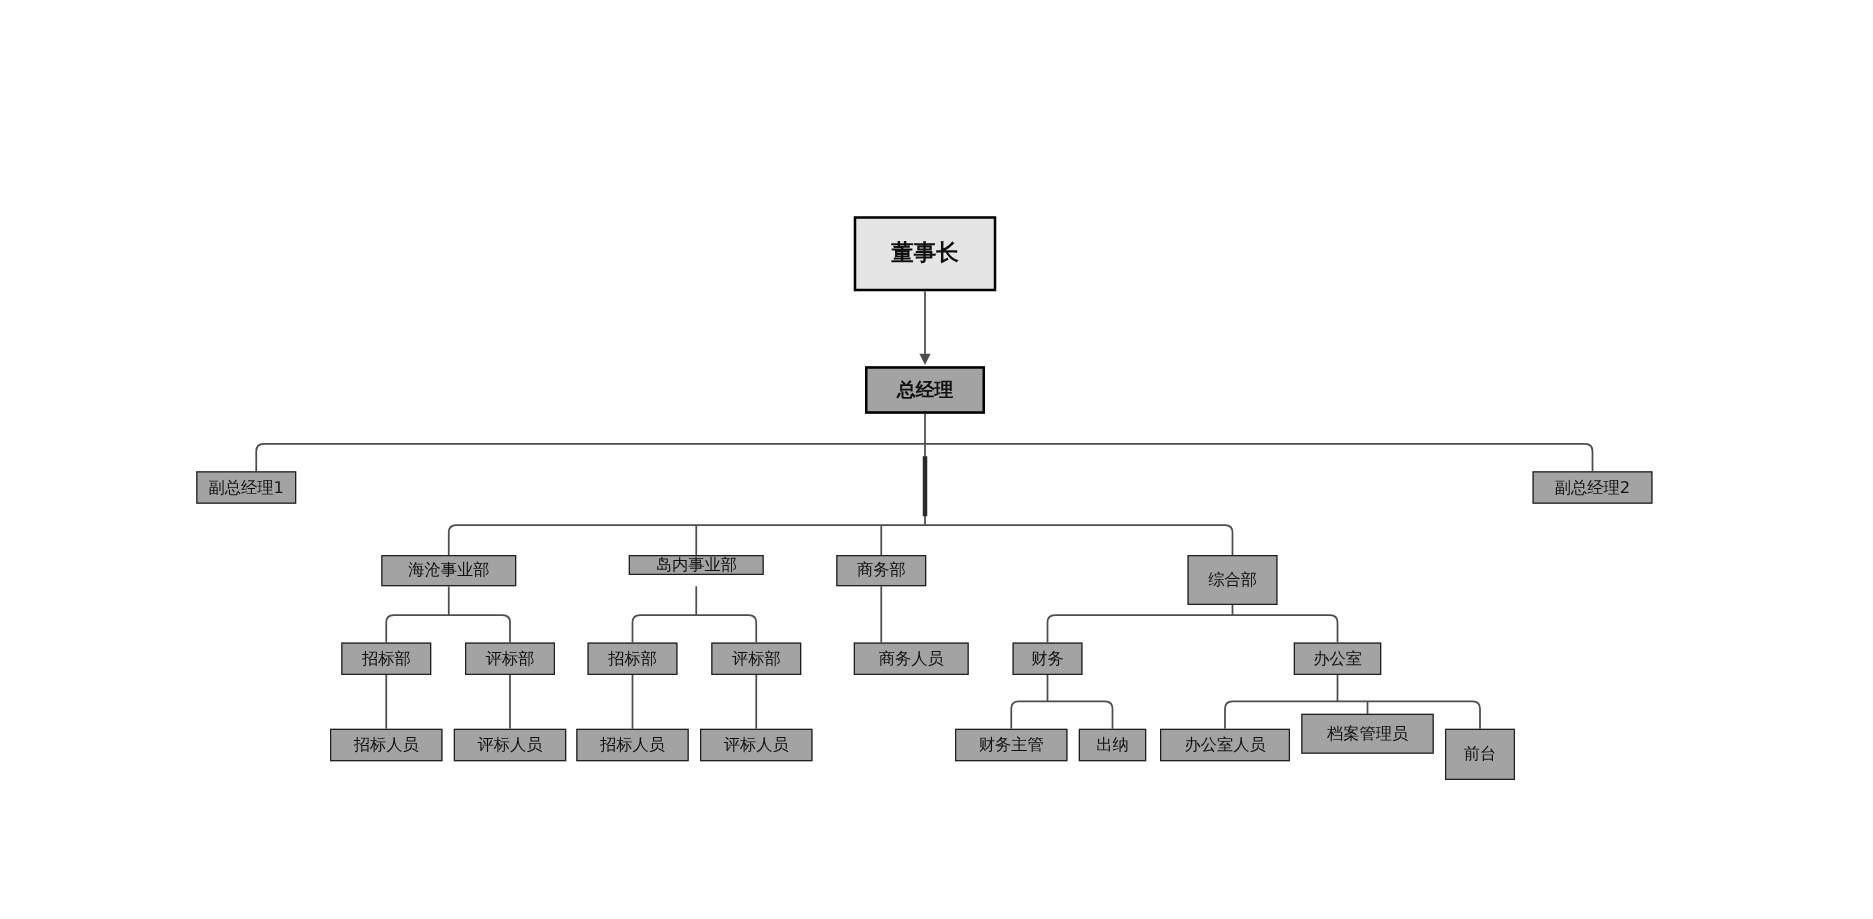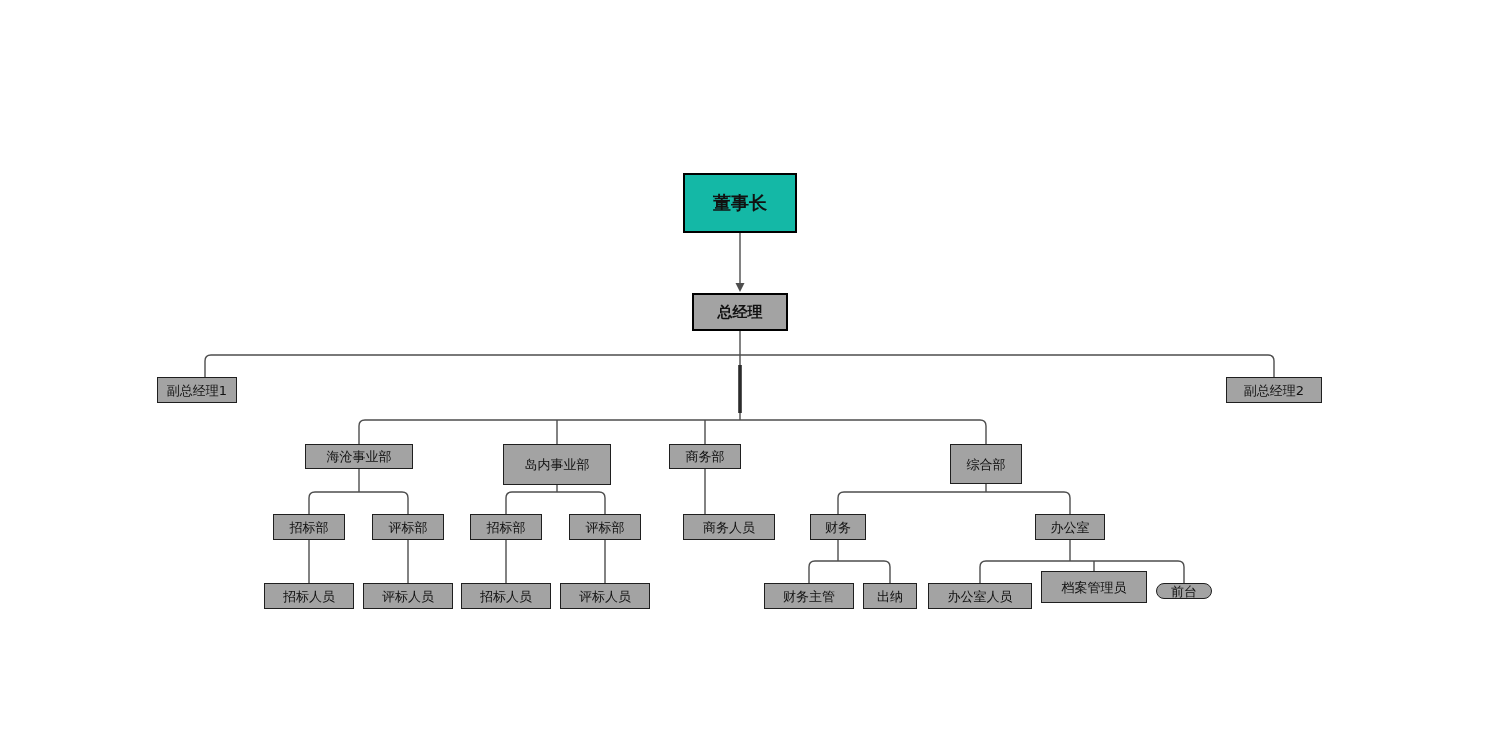--- a/index.html
+++ b/index.html
@@ -29,21 +29,21 @@
     display: flex;
     align-items: center;
     justify-content: center;
     font-size: 13px;
     color: #111111;
     white-space: nowrap;
     line-height: 1;
     z-index: 2;
   }
   .node--chairman {
-    background: #14b8a6;
+    background: #e5e5e5;
     border: 2px solid #000000;
     font-weight: bold;
     font-size: 18px;
   }
   .node--gm {
     border: 2px solid #000000;
     font-weight: bold;
     font-size: 15px;
   }
 </style>
@@ -91,35 +91,35 @@
   </svg>
 
   <div class="node node--chairman" style="left:683px;top:173px;width:114px;height:60px;">董事长</div>
 
   <div class="node node--gm" style="left:692px;top:293px;width:96px;height:38px;">总经理</div>
 
   <div class="node" style="left:157px;top:377px;width:80px;height:26px;">副总经理1</div>
   <div class="node" style="left:1226px;top:377px;width:96px;height:26px;">副总经理2</div>
 
   <div class="node" style="left:305px;top:444px;width:108px;height:25px;">海沧事业部</div>
-  <div class="node" style="left:503px;top:444px;width:108px;height:41px;">岛内事业部</div>
+  <div class="node" style="left:503px;top:444px;width:108px;height:16px;">岛内事业部</div>
   <div class="node" style="left:669px;top:444px;width:72px;height:25px;">商务部</div>
   <div class="node" style="left:950px;top:444px;width:72px;height:40px;">综合部</div>
 
   <div class="node" style="left:273px;top:514px;width:72px;height:26px;">招标部</div>
   <div class="node" style="left:372px;top:514px;width:72px;height:26px;">评标部</div>
   <div class="node" style="left:470px;top:514px;width:72px;height:26px;">招标部</div>
   <div class="node" style="left:569px;top:514px;width:72px;height:26px;">评标部</div>
   <div class="node" style="left:659px;top:514px;width:92px;height:26px;margin-left:24px;">商务人员</div>
   <div class="node" style="left:810px;top:514px;width:56px;height:26px;">财务</div>
   <div class="node" style="left:1035px;top:514px;width:70px;height:26px;">办公室</div>
 
   <div class="node" style="left:264px;top:583px;width:90px;height:26px;">招标人员</div>
   <div class="node" style="left:363px;top:583px;width:90px;height:26px;">评标人员</div>
   <div class="node" style="left:461px;top:583px;width:90px;height:26px;">招标人员</div>
   <div class="node" style="left:560px;top:583px;width:90px;height:26px;">评标人员</div>
   <div class="node" style="left:764px;top:583px;width:90px;height:26px;">财务主管</div>
   <div class="node" style="left:863px;top:583px;width:54px;height:26px;">出纳</div>
   <div class="node" style="left:928px;top:583px;width:104px;height:26px;">办公室人员</div>
   <div class="node" style="left:1041px;top:571px;width:106px;height:32px;">档案管理员</div>
-  <div class="node" style="left:1156px;top:583px;width:56px;height:16px;border-radius:13px;">前台</div>
+  <div class="node" style="left:1156px;top:583px;width:56px;height:41px;">前台</div>
 
 </div>
 
 </body></html>

